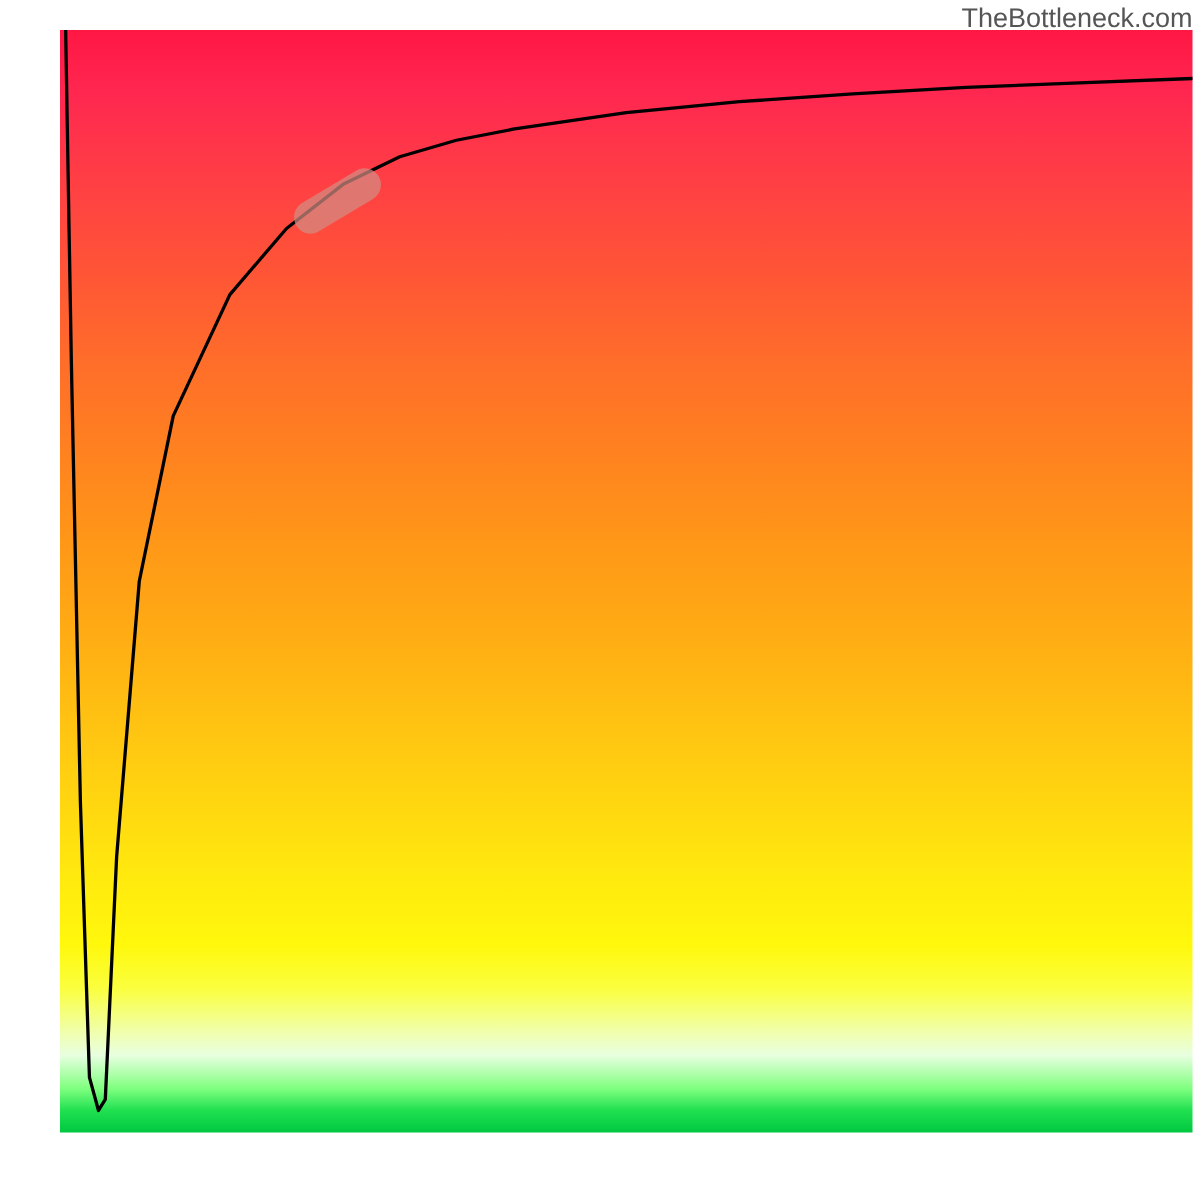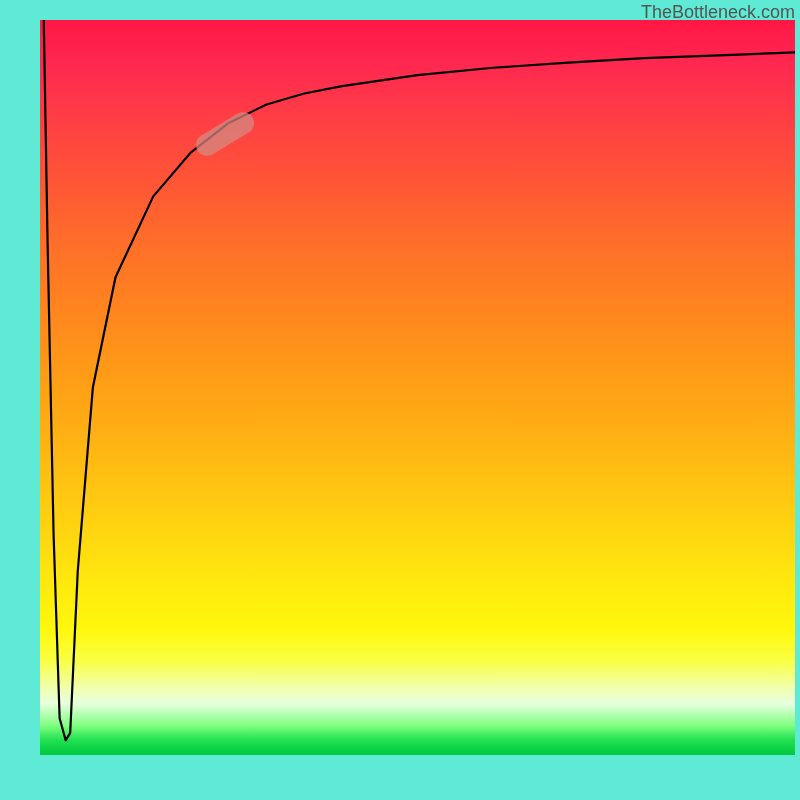--- a/index.html
+++ b/index.html
@@ -10,21 +10,21 @@
     body {
       width: 800px;
       height: 800px;
       background: #000;
       position: relative;
       overflow: hidden;
     }
     .container {
       width: 800px;
       height: 800px;
-      background: #5eead4;
+      background: #ffffff;
       position: relative;
     }
     .plot-area {
       position: absolute;
       left: 40px;
       top: 20px;
       width: 755px;
       height: 735px;
       background: linear-gradient(to bottom,
         #ff1744 0%,

